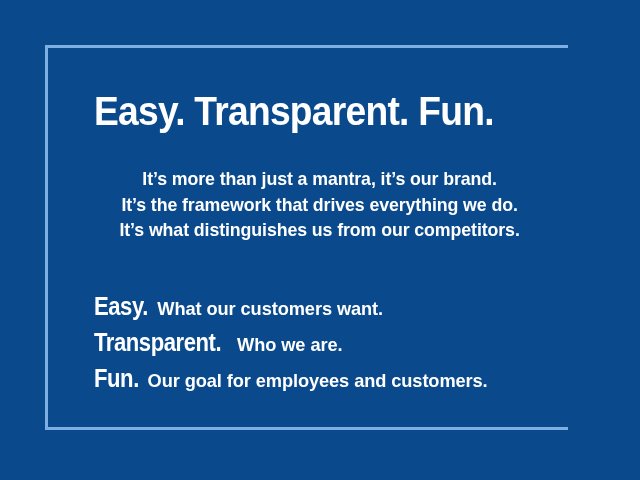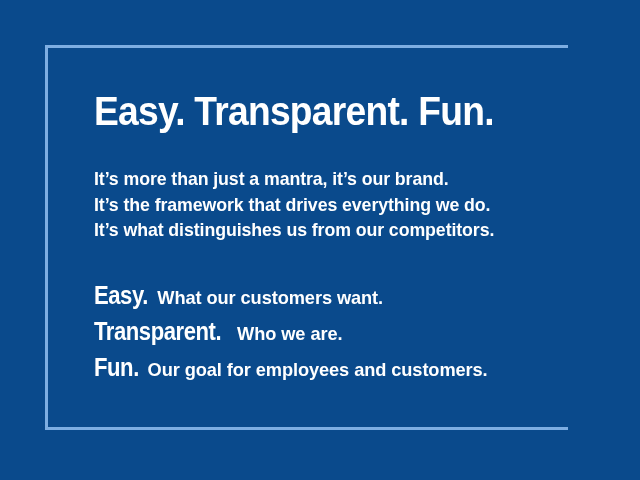--- a/index.html
+++ b/index.html
@@ -46,36 +46,37 @@
     line-height: 46px;
     white-space: nowrap;
     transform: scaleX(0.93);
     transform-origin: left center;
     margin: 0;
   }
 
   
   .intro {
     margin-top: 32px;
+    text-align: center;
   }
 
   .intro-line {
     color: #ffffff;
     font-size: 18.5px;
     font-weight: 600;
     line-height: 25.5px;
     letter-spacing: -0.1px;
     white-space: nowrap;
     transform: scaleX(0.96);
     transform-origin: left center;
   }
 
   
   .values {
-    margin-top: 36px;
+    margin-top: 47px;
   }
 
   .value-line {
     white-space: nowrap;
     line-height: 33px;
     transform: scaleX(0.96);
     transform-origin: left center;
   }
 
   .value-key {

